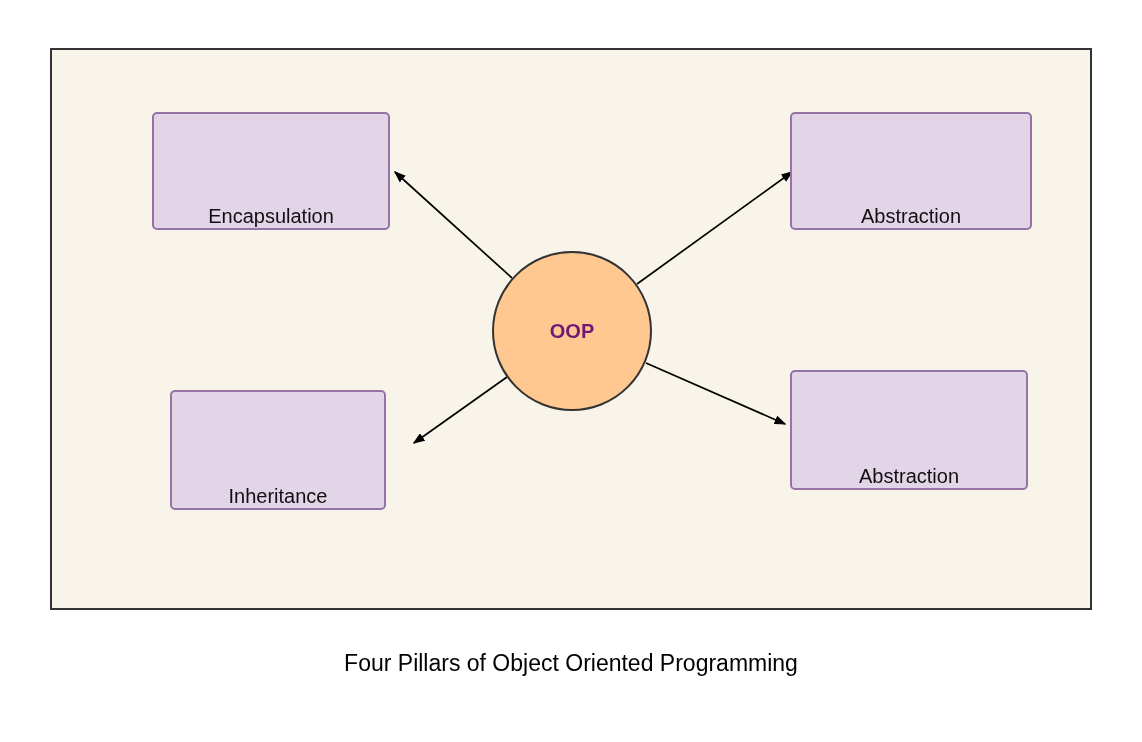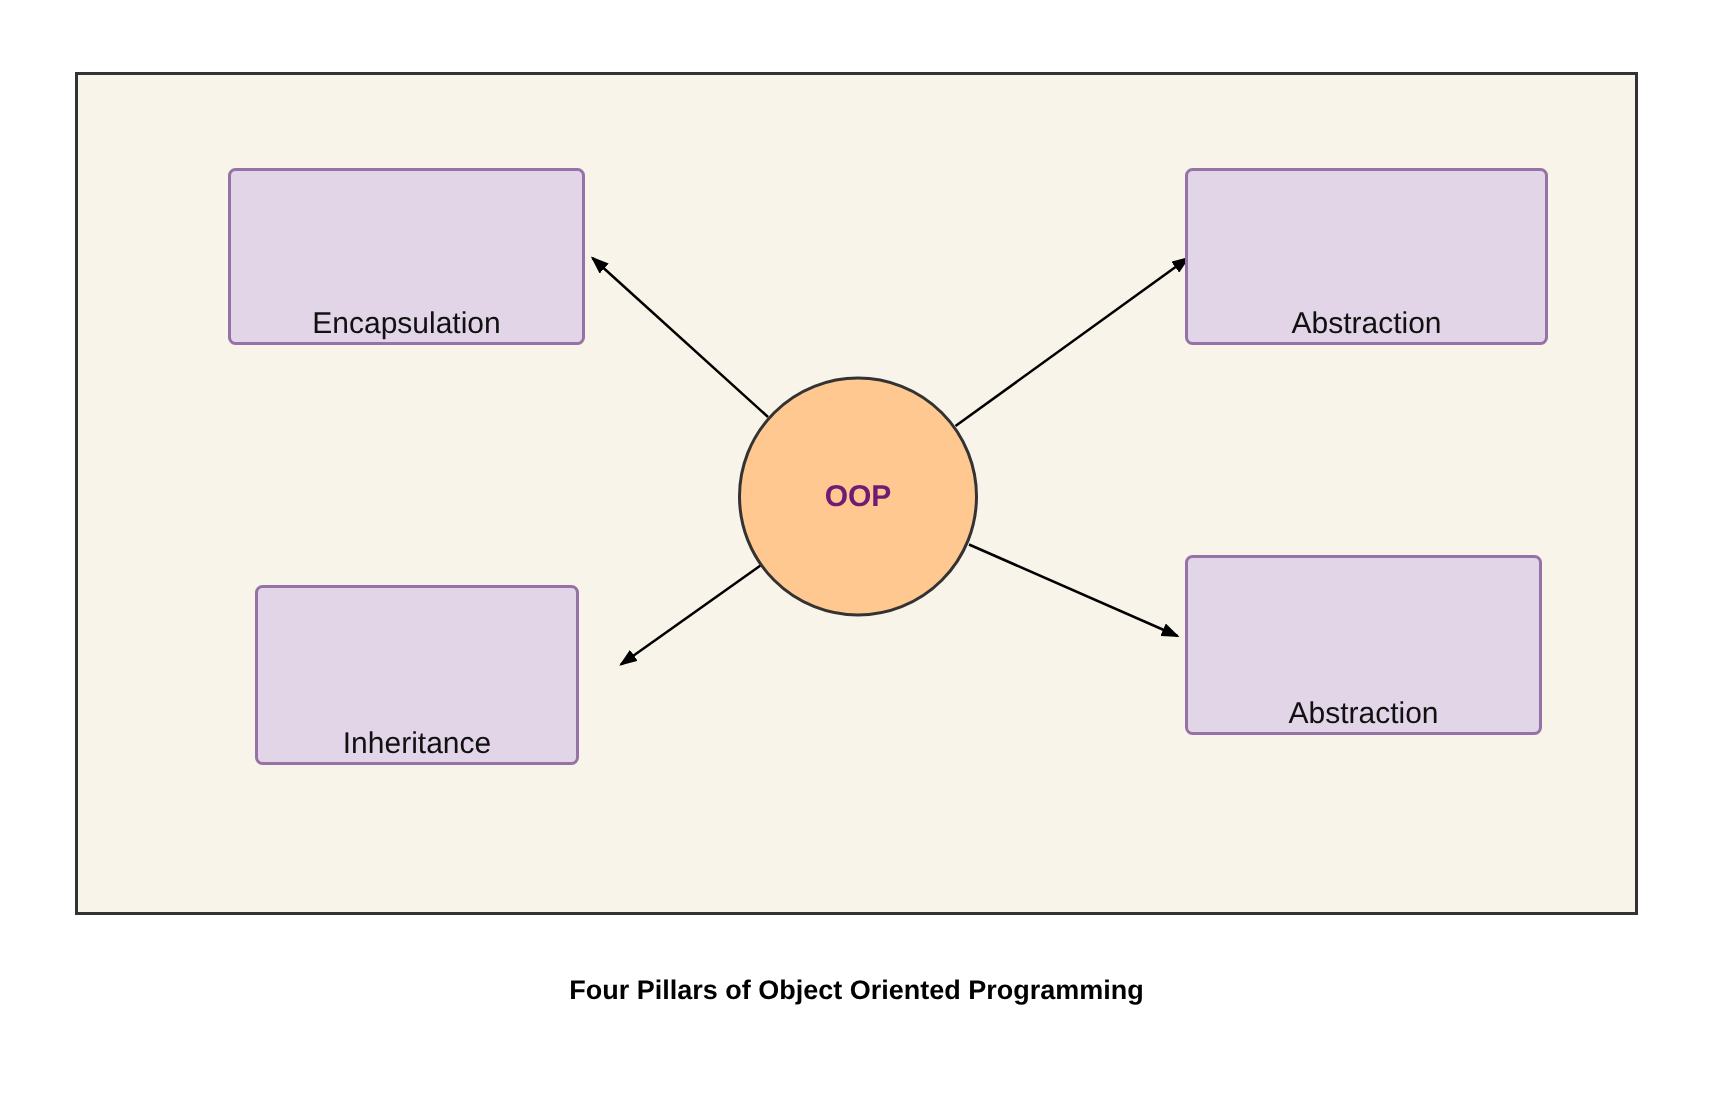--- a/index.html
+++ b/index.html
@@ -66,22 +66,22 @@
     justify-content: center;
     font-size: 20px;
     font-weight: bold;
     color: #701a75;
   }
   .caption {
     position: absolute;
     left: 50px; top: 650px;
     width: 1042px;
     text-align: center;
-    font-size: 18px;
-    font-weight: bold;
+    font-size: 23px;
+    font-weight: normal;
     color: #000000;
   }
 </style>
 </head>
 <body>
 
 <div class="stage">
 
   <div class="frame">
 

